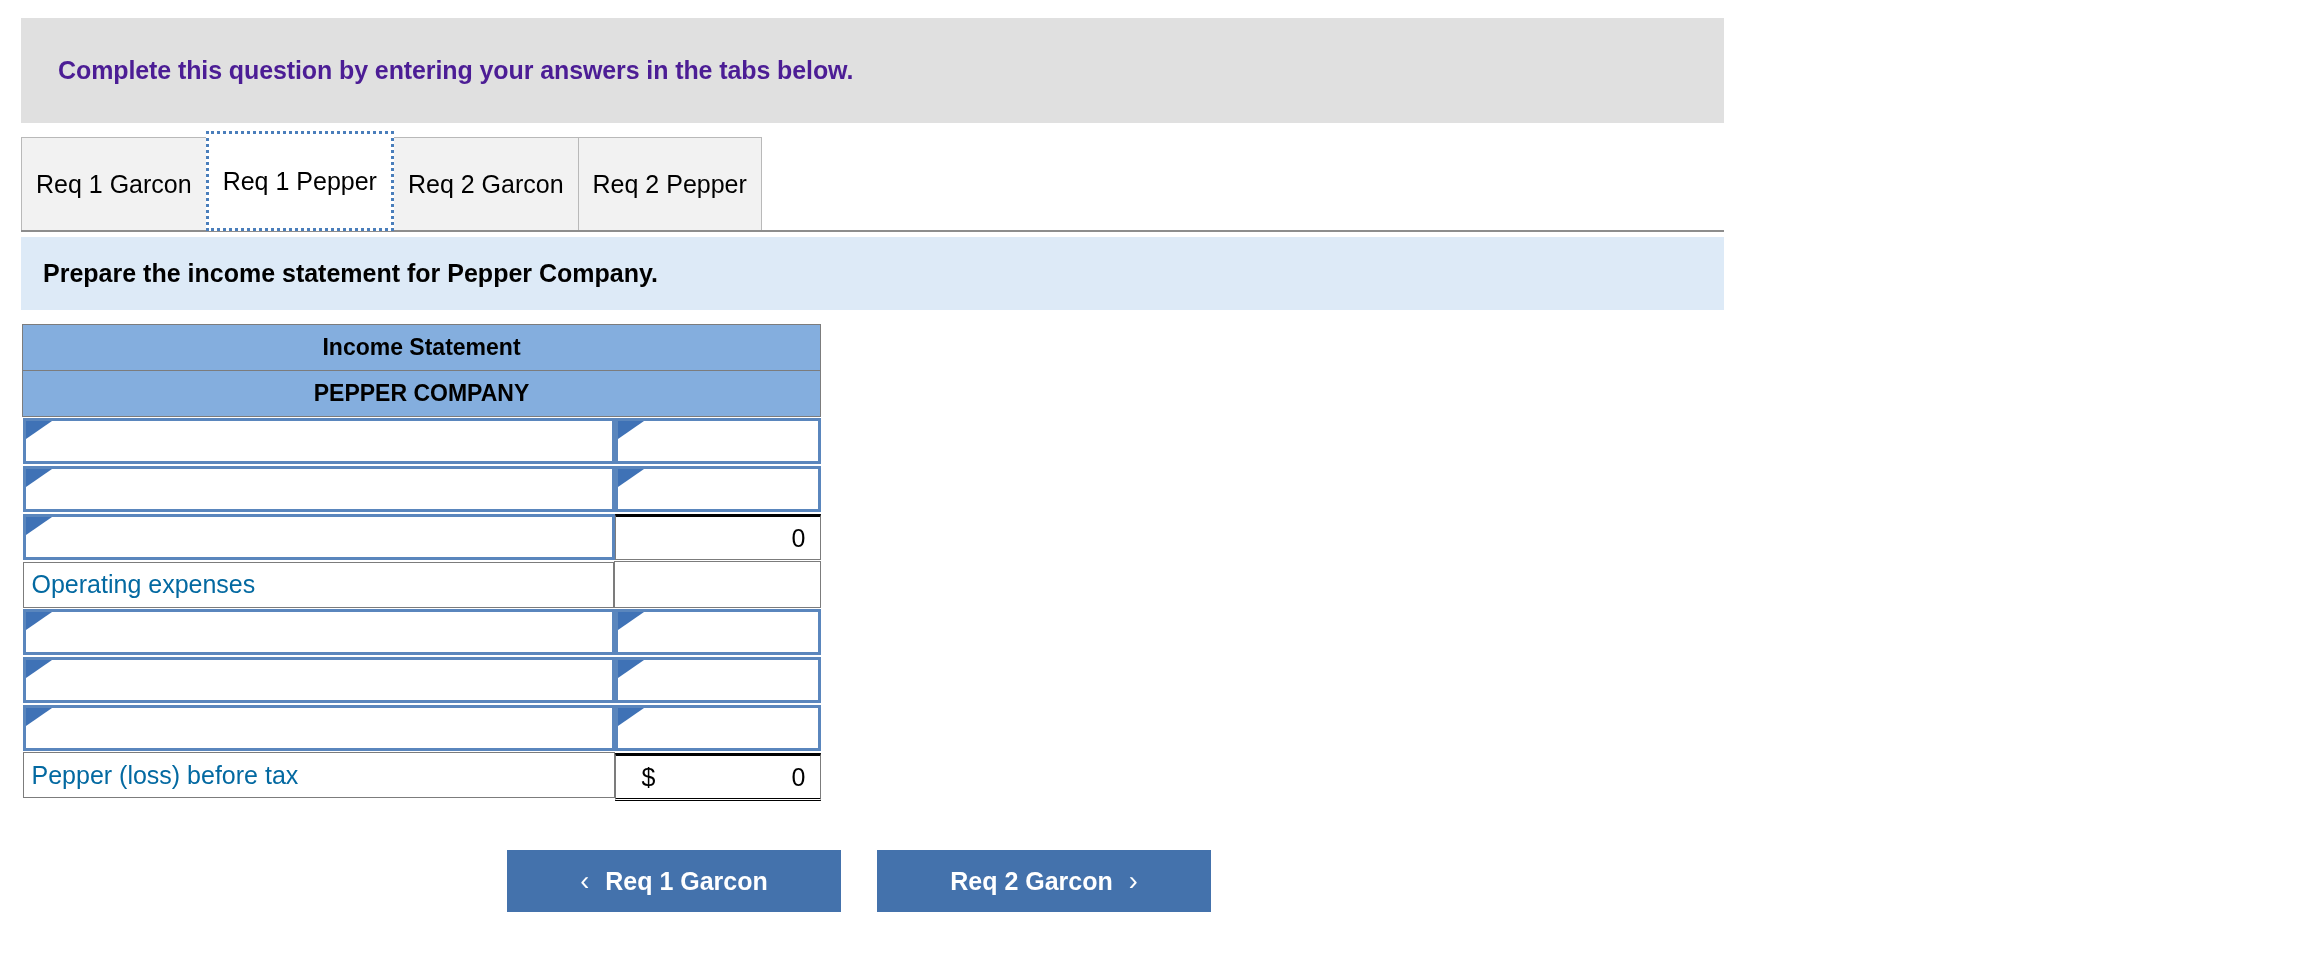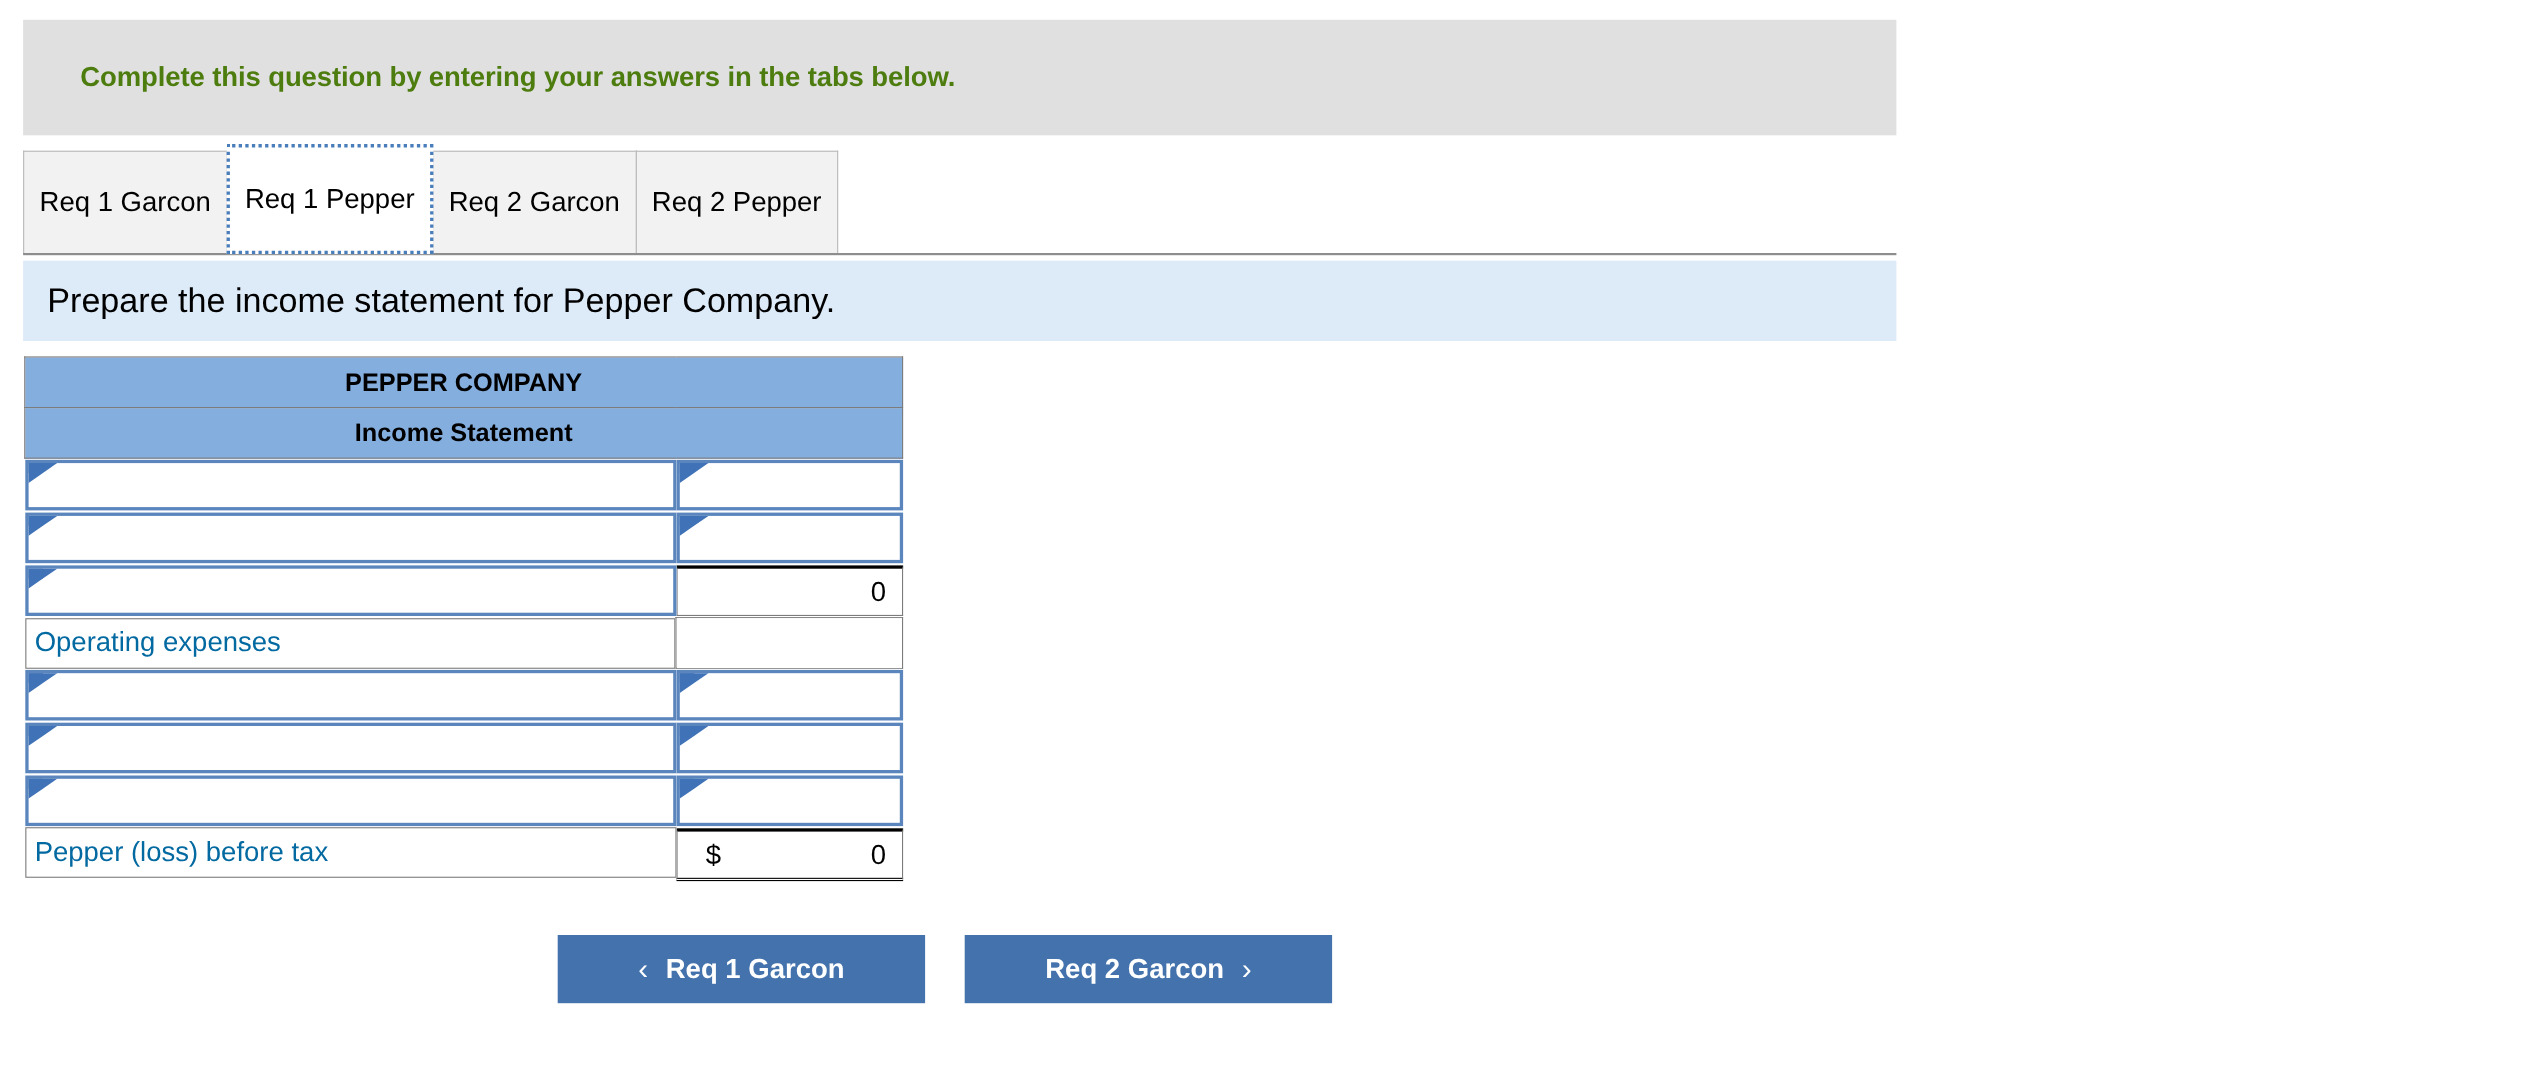--- a/index.html
+++ b/index.html
@@ -16,24 +16,24 @@
   
   .banner {
     position: absolute;
     left: 21px; top: 18px;
     width: 1703px; height: 105px;
     background: #e0e0e0;
     display: flex;
     align-items: center;
   }
   .banner-text {
-    padding-left: 52px;
+    padding-left: 37px;
     font-size: 25px;
     font-weight: bold;
-    color: #4d7c0f;
+    color: #4c1d95;
     letter-spacing: -0.1px;
   }
 
   
   .tabstrip {
     position: absolute;
     left: 21px; top: 135px;
     width: 1703px; height: 100px;
   }
   .tabs-row {
@@ -78,22 +78,23 @@
   .subbar {
     position: absolute;
     left: 21px; top: 237px;
     width: 1703px; height: 73px;
     background: #ddeaf7;
     display: flex;
     align-items: center;
   }
   .subbar-text {
     padding-left: 22px;
-    font-size: 31px;
-    color: #000;
+    font-size: 25px;
+    color: #000;
+    font-weight: bold;
   }
 
   
   .stmt {
     position: absolute;
     left: 22px; top: 324px;
     width: 798px;
     border-collapse: collapse;
     table-layout: fixed;
   }
@@ -241,24 +242,24 @@
     <div class="subbar-text">Prepare the income statement for Pepper Company.</div>
   </div>
 
   <table class="stmt">
     <colgroup>
       <col class="col-label">
         <col class="col-value">
     </colgroup>
     <tbody id="stmt-body">
         <tr class="hdr">
+          <td colspan="2">Income Statement</td>
+        </tr>
+        <tr class="hdr">
           <td colspan="2">PEPPER COMPANY</td>
-        </tr>
-        <tr class="hdr">
-          <td colspan="2">Income Statement</td>
         </tr>
         <tr>
           <td class="holder">
             <div class="inputcell">
               <span class="tri"></span>
               <span class="txt"></span>
             </div>
           </td>
           <td class="holder">
             <div class="inputcell">

